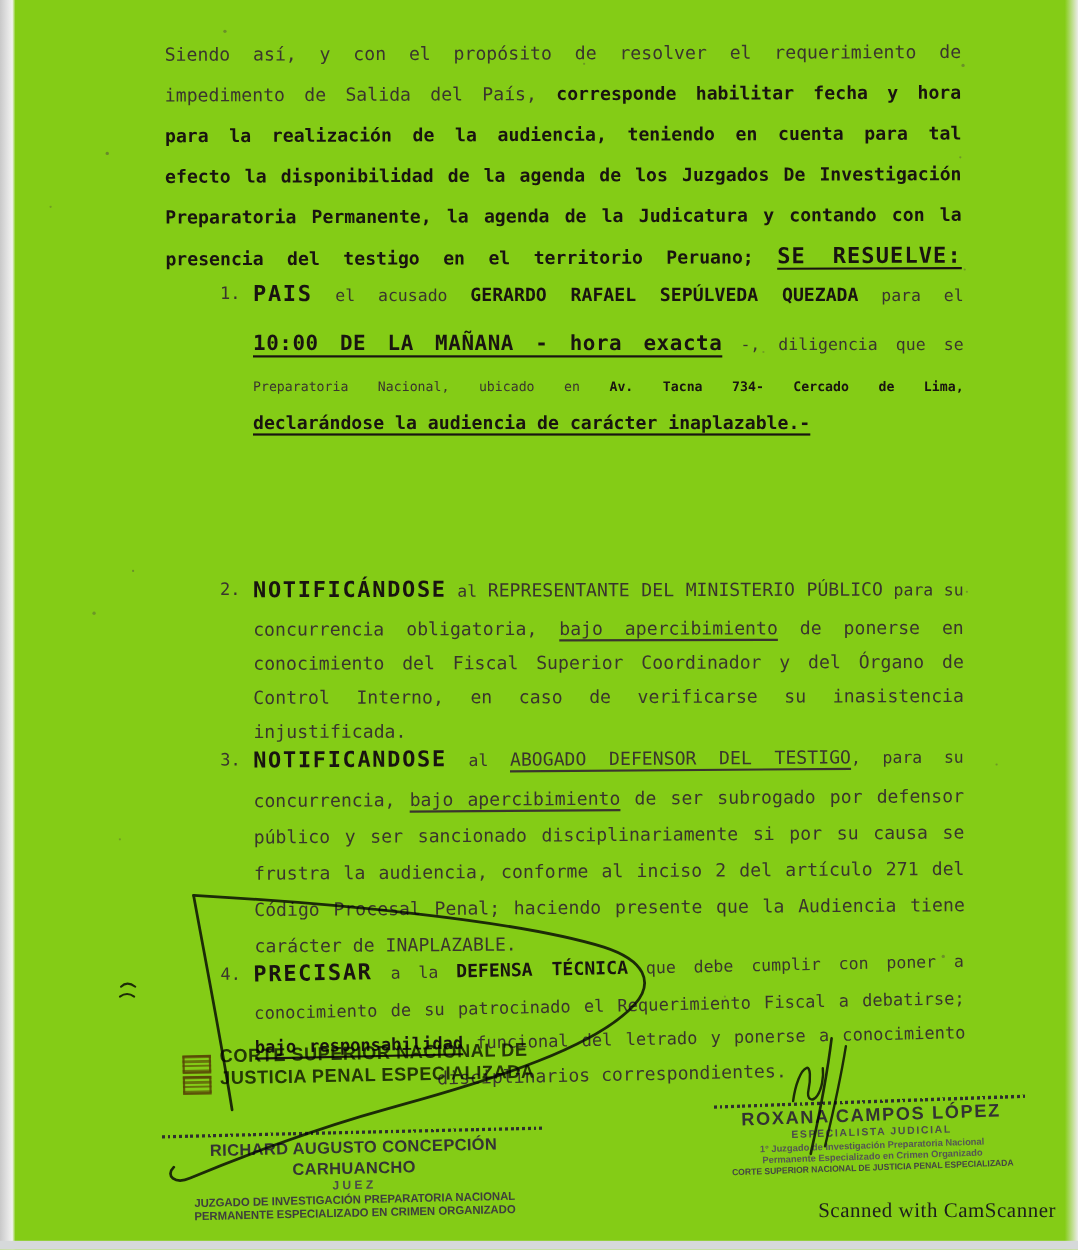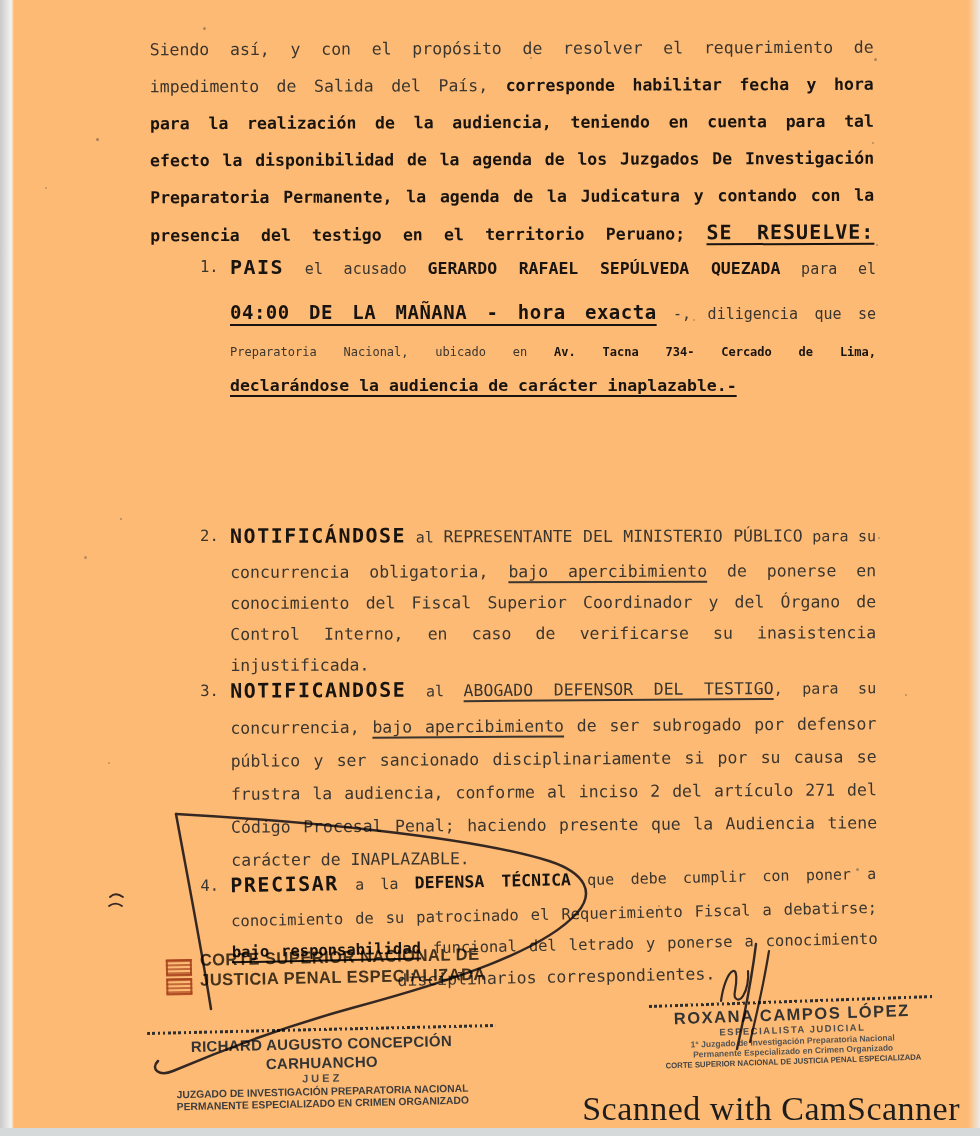--- a/index.html
+++ b/index.html
@@ -5,21 +5,21 @@
   :root{
     --ink:#3a352e;
     --ink2:#191410;
     --pen:#23233a;
   }
   *{margin:0;padding:0;box-sizing:border-box;}
   html,body{width:980px;height:1136px;}
   body{background:#e9e9e9;}
   .page{
     position:relative;width:980px;height:1136px;overflow:hidden;
-    background:#fdba74;
+    background:#84cc16;
   }
   
   .edge-left{position:absolute;left:0;top:0;bottom:0;width:14px;
     background:linear-gradient(90deg,#c9c9c9 0,#dedede 40%,#f3f3f1 80%,rgba(255,255,255,0) 100%);z-index:2;}
   .edge-right{position:absolute;right:0;top:0;bottom:0;width:12px;
     background:linear-gradient(270deg,#ececea 0,rgba(255,255,255,0) 100%);z-index:2;}
   .edge-bottom{position:absolute;left:0;right:0;bottom:0;height:8px;background:#d6d9da;z-index:2;}
 
   
   .doc{font-family:"DejaVu Sans Mono","Liberation Mono",monospace;color:var(--ink);z-index:5;}
@@ -77,21 +77,21 @@
     font-family:"Liberation Sans",sans-serif;color:#3a3a3a;transform:rotate(-2deg);z-index:6;}
   .sig-right .dotline{width:285px;margin:0 auto 2px auto;}
   .sig-right .sig-name{font-weight:700;font-size:16.5px;letter-spacing:1.5px;line-height:19px;color:#333;}
   .sig-right .sig-title{font-weight:700;font-size:9.5px;letter-spacing:1.5px;line-height:12px;color:#4c4c4c;}
   .sig-right .sig-org{font-size:8.5px;line-height:10px;color:#555;font-weight:600;}
   .sig-right .sig-org3{font-size:8px;line-height:11px;color:#444;font-weight:700;transform:scaleX(.97);}
 
   .pen{position:absolute;left:0;top:0;z-index:12;pointer-events:none;mix-blend-mode:multiply;opacity:.92;}
 
   .watermark{position:absolute;right:20px;top:1090px;font-family:"Liberation Serif",serif;
-    font-size:34px;color:#1d1d1d;z-index:4;letter-spacing:.5px;}
+    font-size:19px;color:#1d1d1d;z-index:4;letter-spacing:.5px;}
 
   .speck{position:absolute;border-radius:50%;background:#4c4840;z-index:3;}
 </style>
 </head>
 <body>
 
 <div class="page">
 
   <div class="edge-left"></div>
   <div class="edge-right"></div>
@@ -104,21 +104,21 @@
       <div class="tline"><span class="s-b">efecto la disponibilidad de la agenda de los Juzgados De Investigación</span></div>
       <div class="tline"><span class="s-b">Preparatoria Permanente, la agenda de la Judicatura y contando con la</span></div>
       <div class="tline"><span class="s-b">presencia del testigo en el territorio Peruano; </span><span class="s-H">SE RESUELVE:</span></div>
     </div>
 
   <div class="items doc">
       <div class="item i1">
         <div class="num">1.</div>
         <div class="body">
           <div class="tline lh-a"><span class="s-B">PAIS</span><span class="s-s"> el acusado </span><span class="s-b">GERARDO RAFAEL SEPÚLVEDA QUEZADA</span><span class="s-s"> para el</span></div>
-          <div class="tline lh-a"><span class="s-BU">04:00 DE LA MAÑANA - hora exacta</span><span class="s-s"> -, diligencia que se</span></div>
+          <div class="tline lh-a"><span class="s-BU">10:00 DE LA MAÑANA - hora exacta</span><span class="s-s"> -, diligencia que se</span></div>
           <div class="tline lh-b t16"><span class="s-r">Preparatoria Nacional, ubicado en </span><span class="s-b">Av. Tacna 734- Cercado de Lima,</span></div>
           <div class="tline lh-b nf"><span class="s-bu">declarándose la audiencia de carácter inaplazable.-</span></div>
         </div>
       </div>
       <div class="item i2">
         <div class="num">2.</div>
         <div class="body">
           <div class="tline lh-c"><span class="s-B">NOTIFICÁNDOSE</span><span class="s-s"> al </span><span class="s-r">REPRESENTANTE DEL MINISTERIO PÚBLICO</span><span class="s-s"> para su</span></div>
           <div class="tline lh-d"><span class="s-r">concurrencia obligatoria, </span><span class="s-u">bajo apercibimiento</span><span class="s-r"> de ponerse en</span></div>
           <div class="tline lh-d"><span class="s-r">conocimiento del Fiscal Superior Coordinador y del Órgano de</span></div>

